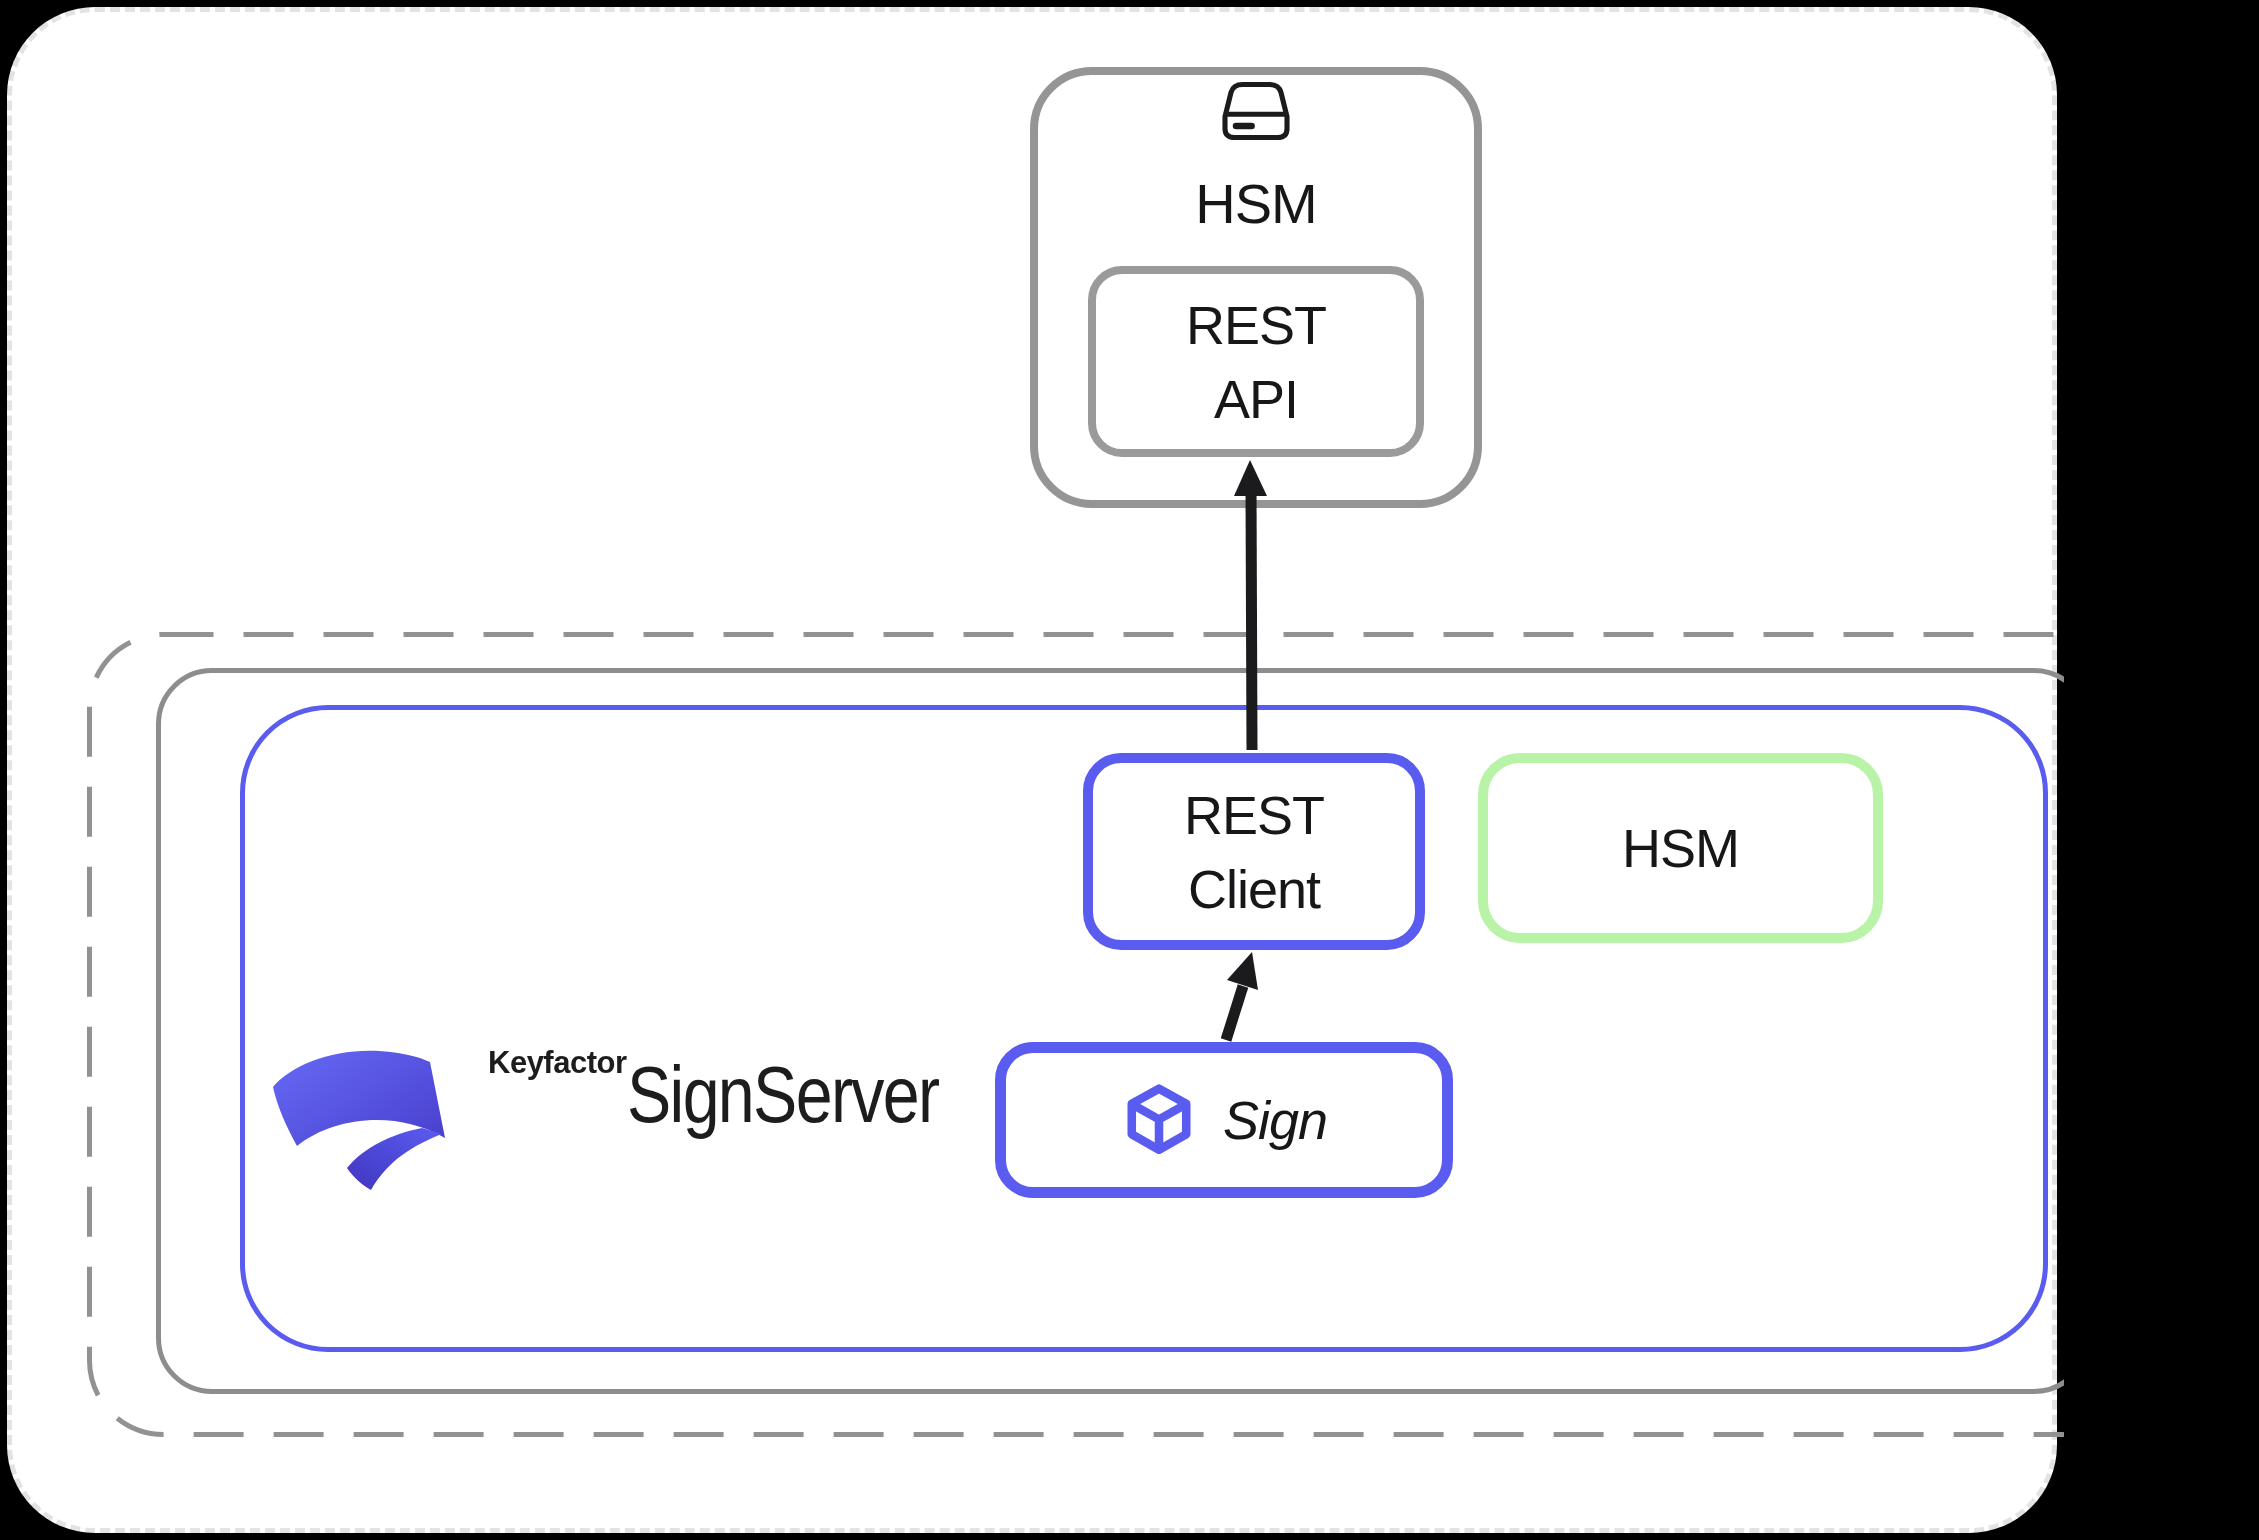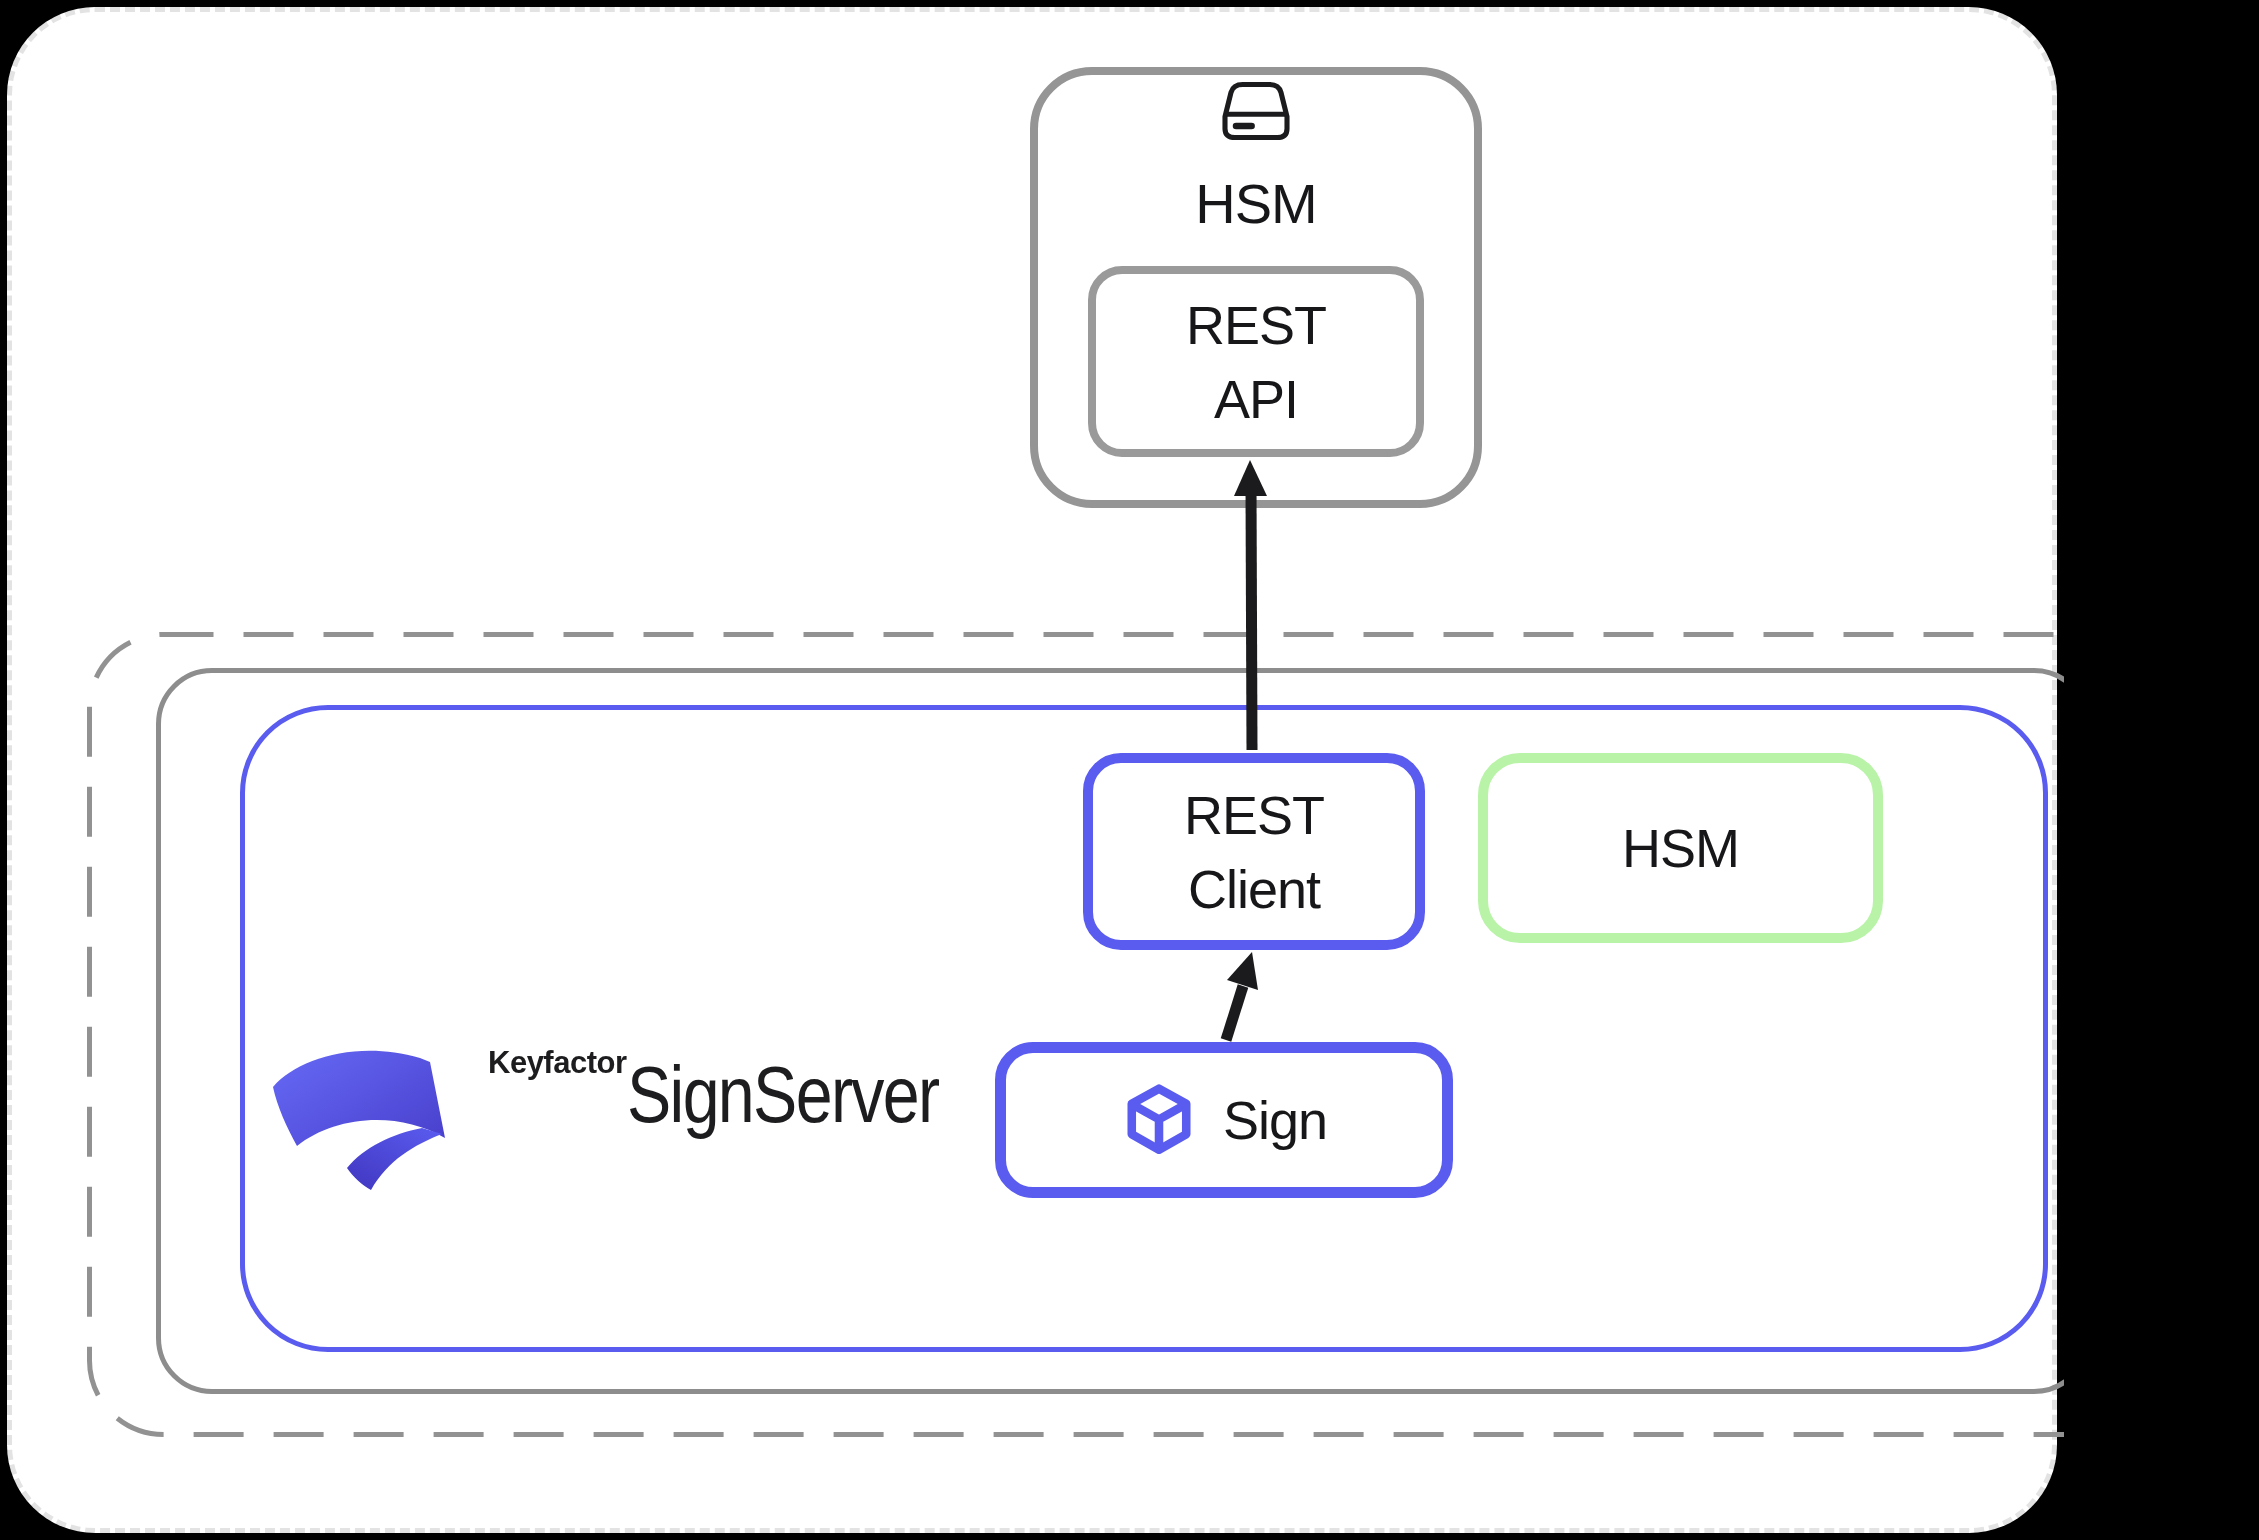--- a/index.html
+++ b/index.html
@@ -41,21 +41,21 @@
     display:flex;flex-direction:column;align-items:center;justify-content:center;
   }
   .hsm-config{
     left:1478px;top:753px;width:405px;height:190px;
     border:10px solid #b9f3a8;border-radius:42px;
     display:flex;flex-direction:column;align-items:center;justify-content:center;
   }
   .sign-box{
     left:995px;top:1042px;width:458px;height:156px;
     border:11px solid #5a5cf0;border-radius:38px;
-    display:flex;flex-direction:row;align-items:center;justify-content:center;gap:26px;
+    display:flex;flex-direction:row;align-items:center;justify-content:center;gap:26px;font-style:italic;
   }
   .sign-label{font-size:54px;letter-spacing:-1px;}
   .drive-icon-wrap{margin-top:5px;height:62px;display:flex;align-items:center;}
   .brand{position:absolute;left:270px;top:1046px;display:flex;flex-direction:row;}
   .brand-mark{width:176px;height:146px;}
   .brand-text{margin-left:42px;display:flex;}
   .brand-company{
     font-size:31px;font-weight:600;letter-spacing:-0.5px;line-height:34px;margin-top:0px;color:#1d1d1f;
   }
   .brand-product{

